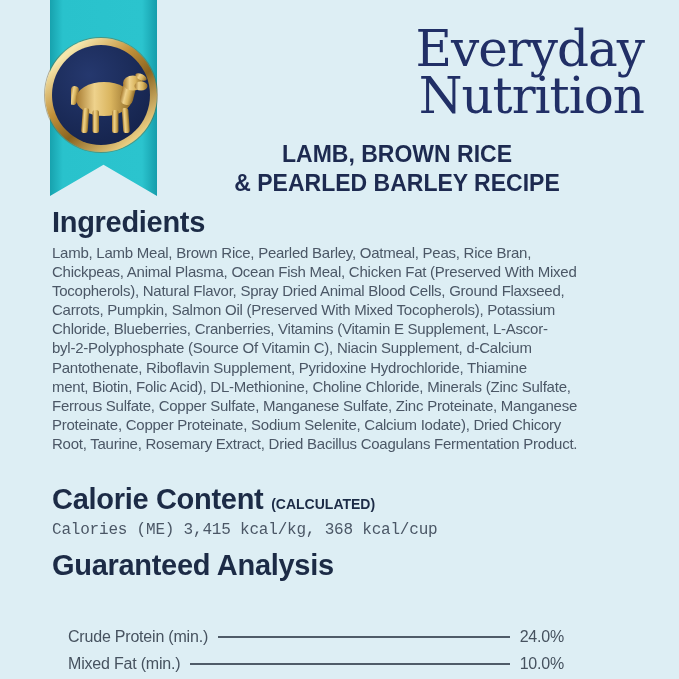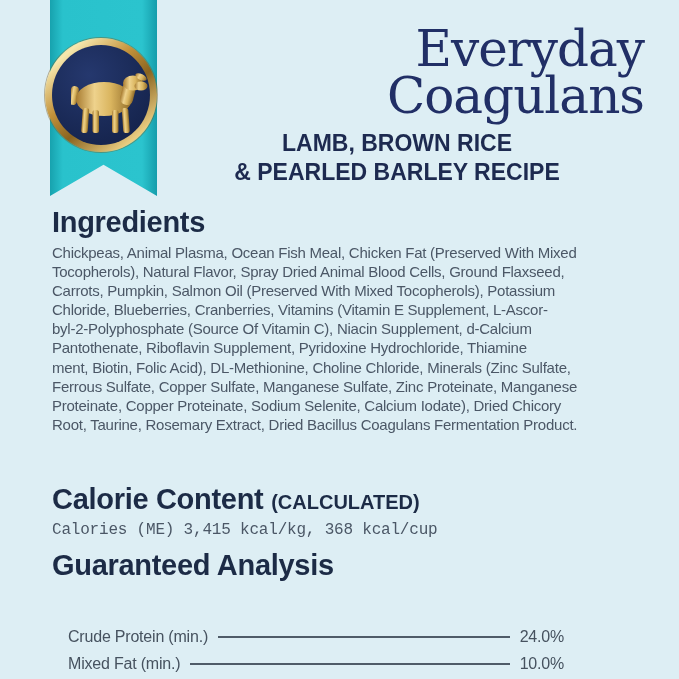--- a/index.html
+++ b/index.html
@@ -30,31 +30,31 @@
   
   .header-text{
     position:absolute;left:150px;top:26px;width:494px;text-align:center;
   }
   .title{
     font-family:"DejaVu Serif","Liberation Serif",serif;
     font-weight:normal;font-size:50px;line-height:47px;
     color:#212f66;letter-spacing:-1px;text-align:right;
   }
   .subtitle{
-    margin-top:9px;
+    margin-top:20px;
     font-weight:bold;font-size:23px;line-height:29px;
     color:#1d2a50;letter-spacing:0px;
   }
   
   .section-heading{
     position:absolute;left:52px;
     font-weight:bold;font-size:29px;color:#1c2b46;letter-spacing:-0.3px;
     white-space:nowrap;
   }
-  .qualifier{font-size:20px;font-weight:bold;letter-spacing:0;}
+  .qualifier{font-size:14px;font-weight:bold;letter-spacing:0;}
   .ingredients-body{
     position:absolute;left:52px;top:243px;width:600px;
     font-size:15px;line-height:19.1px;letter-spacing:-0.25px;
     color:#4b5766;
   }
   .ingredients-body div{white-space:nowrap;}
   .calories-line{
     position:absolute;left:52px;top:521px;
     font-size:16px;color:#4b5766;letter-spacing:-0.2px;white-space:nowrap;font-family:Liberation Mono, monospace;
   }
@@ -97,32 +97,33 @@
         <rect x="41" y="38" width="6.5" height="23" rx="2.5"></rect>
         <rect x="51.5" y="36" width="6.5" height="25" rx="2.5" transform="rotate(-4 55 48)"></rect>
       </g>
     </svg>
   </div>
 </div>
 
 <div class="header-text">
   <div class="title">
     <div>Everyday</div>
-    <div>Coagulans</div>
+    <div>Nutrition</div>
   </div>
   <div class="subtitle">
     <div>LAMB, BROWN RICE</div>
     <div>&amp; PEARLED BARLEY RECIPE</div>
   </div>
 </div>
 
 <div class="section-heading" style="top:206px">Ingredients</div>
 
 <div class="ingredients-body">
 
+<div>Lamb, Lamb Meal, Brown Rice, Pearled Barley, Oatmeal, Peas, Rice Bran,</div>
     <div>Chickpeas, Animal Plasma, Ocean Fish Meal, Chicken Fat (Preserved With Mixed</div>
     <div>Tocopherols), Natural Flavor, Spray Dried Animal Blood Cells, Ground Flaxseed,</div>
     <div>Carrots, Pumpkin, Salmon Oil (Preserved With Mixed Tocopherols), Potassium</div>
     <div>Chloride, Blueberries, Cranberries, Vitamins (Vitamin E Supplement, L-Ascor-</div>
     <div>byl-2-Polyphosphate (Source Of Vitamin C), Niacin Supplement, d-Calcium</div>
     <div>Pantothenate, Riboflavin Supplement, Pyridoxine Hydrochloride, Thiamine</div>
     <div>ment, Biotin, Folic Acid), DL-Methionine, Choline Chloride, Minerals (Zinc Sulfate,</div>
     <div>Ferrous Sulfate, Copper Sulfate, Manganese Sulfate, Zinc Proteinate, Manganese</div>
     <div>Proteinate, Copper Proteinate, Sodium Selenite, Calcium Iodate), Dried Chicory</div>
     <div>Root, Taurine, Rosemary Extract, Dried Bacillus Coagulans Fermentation Product.</div>

